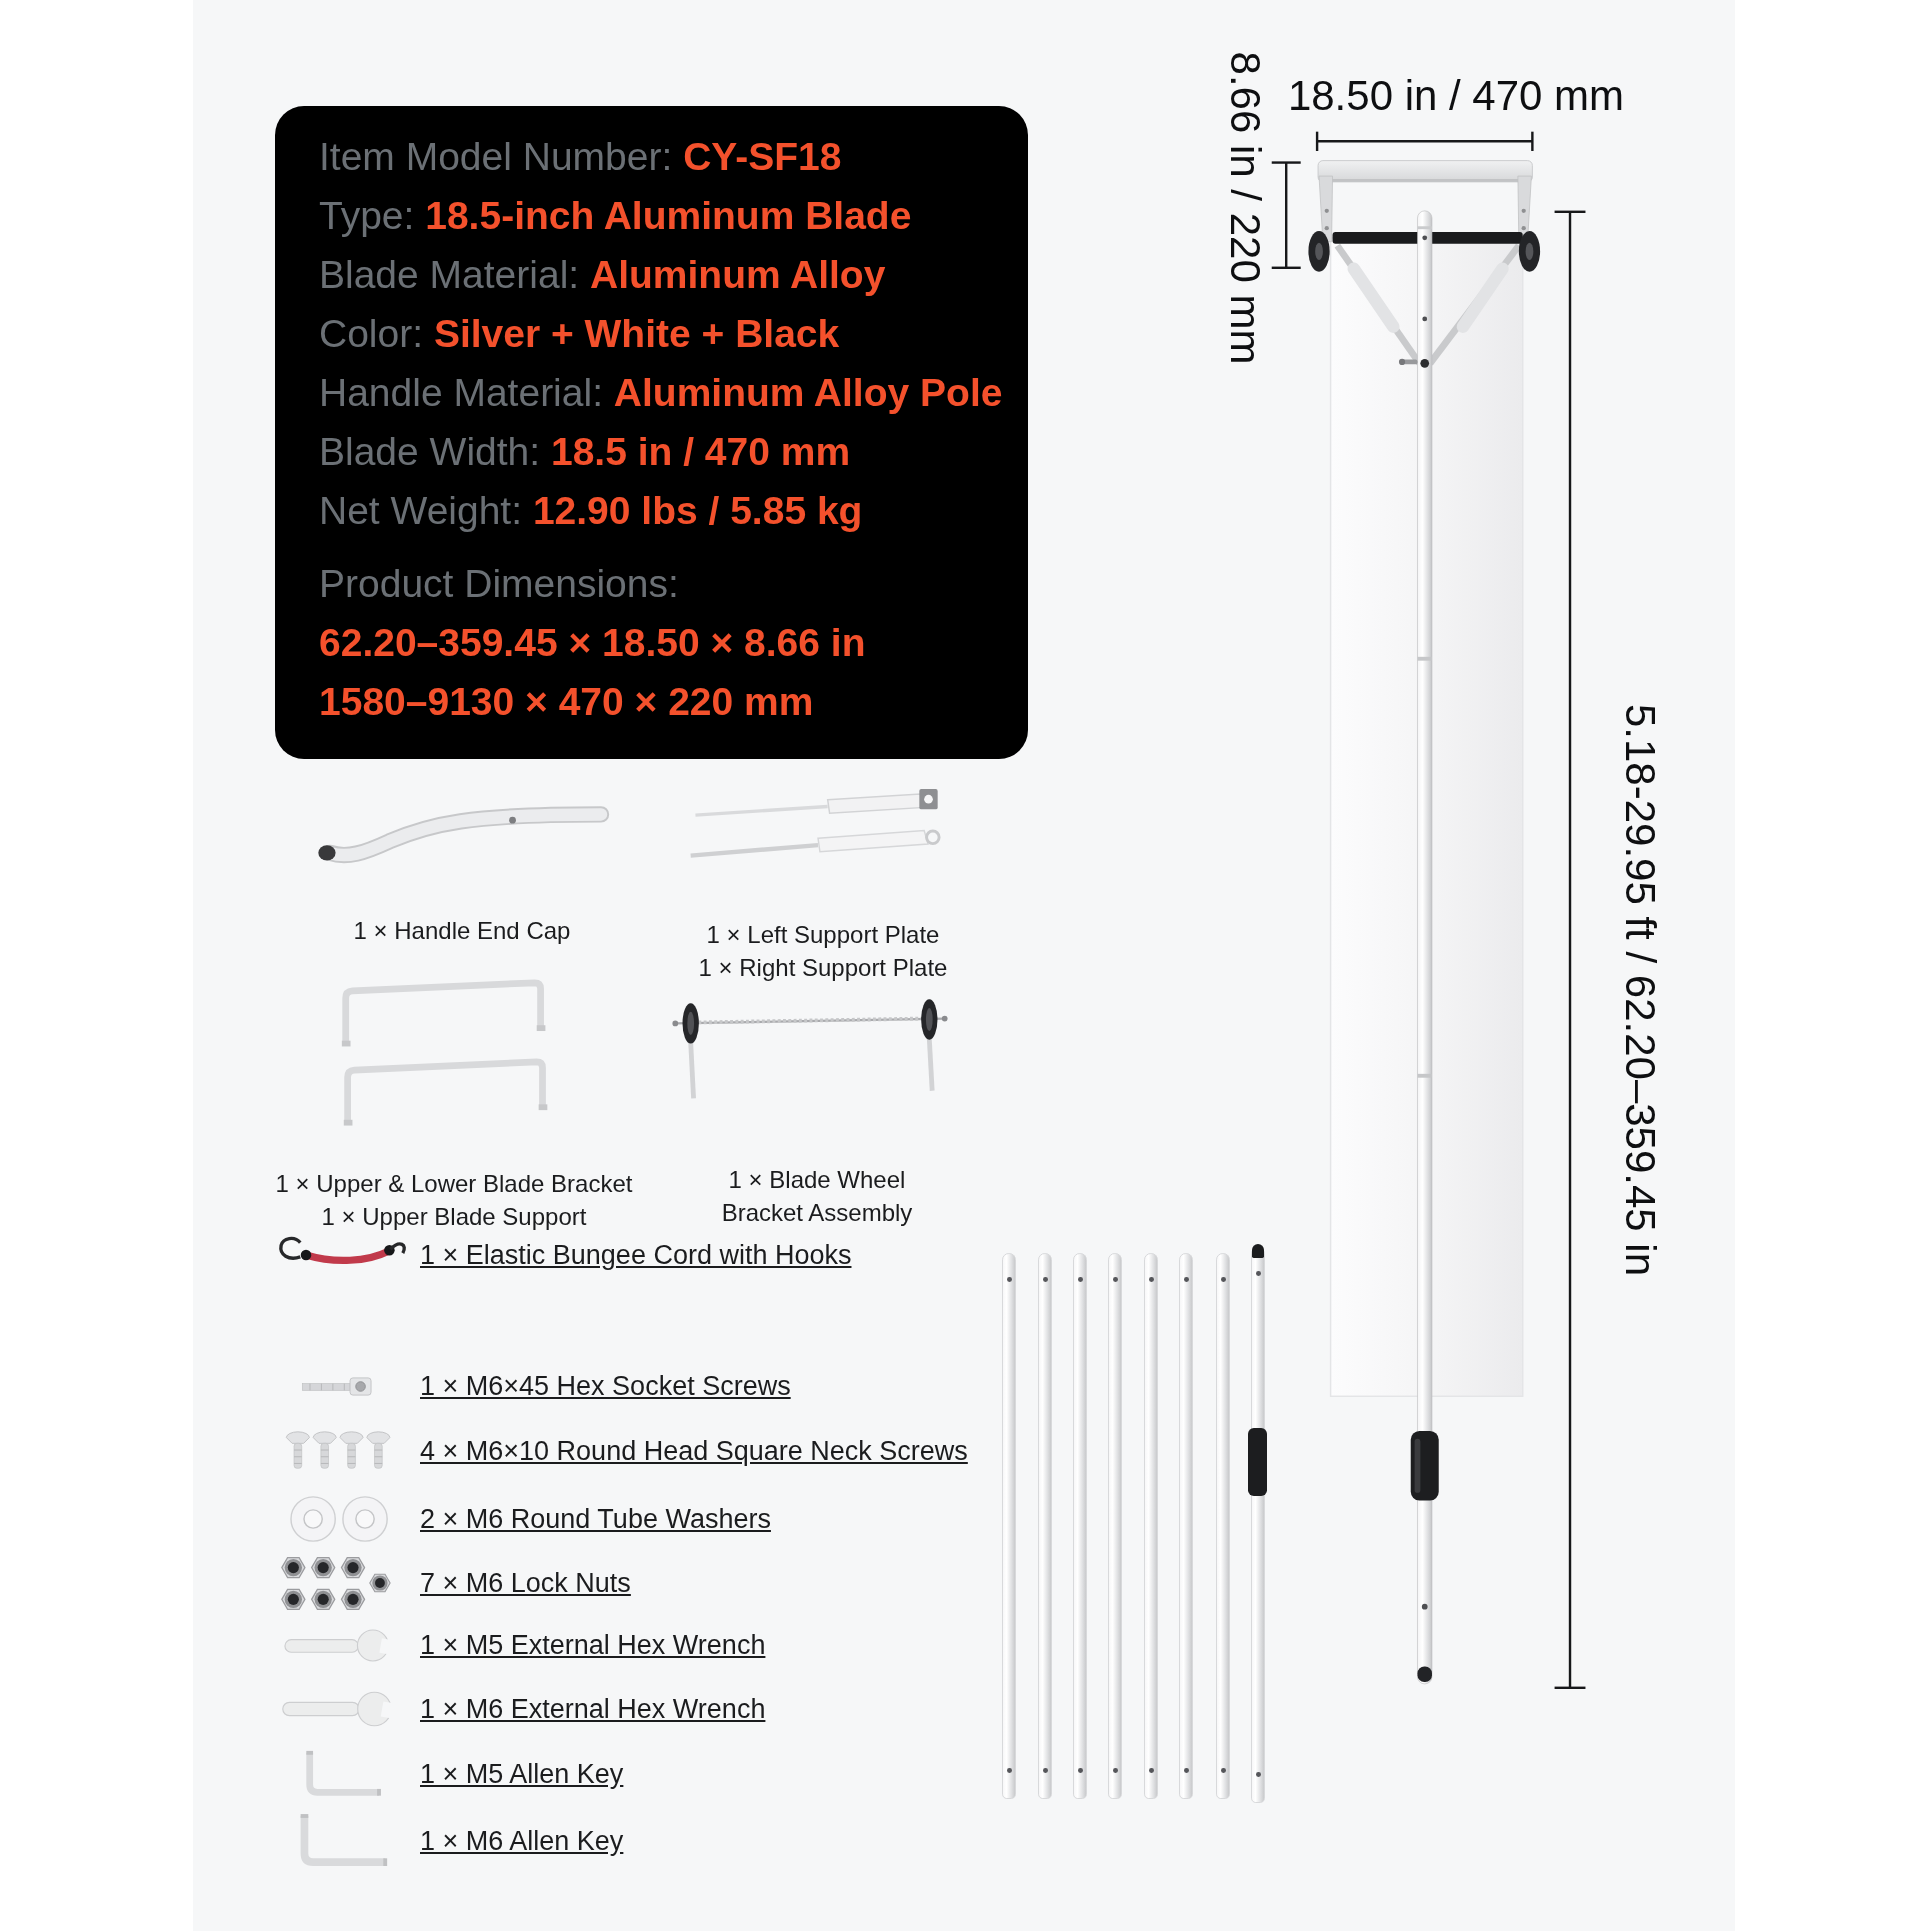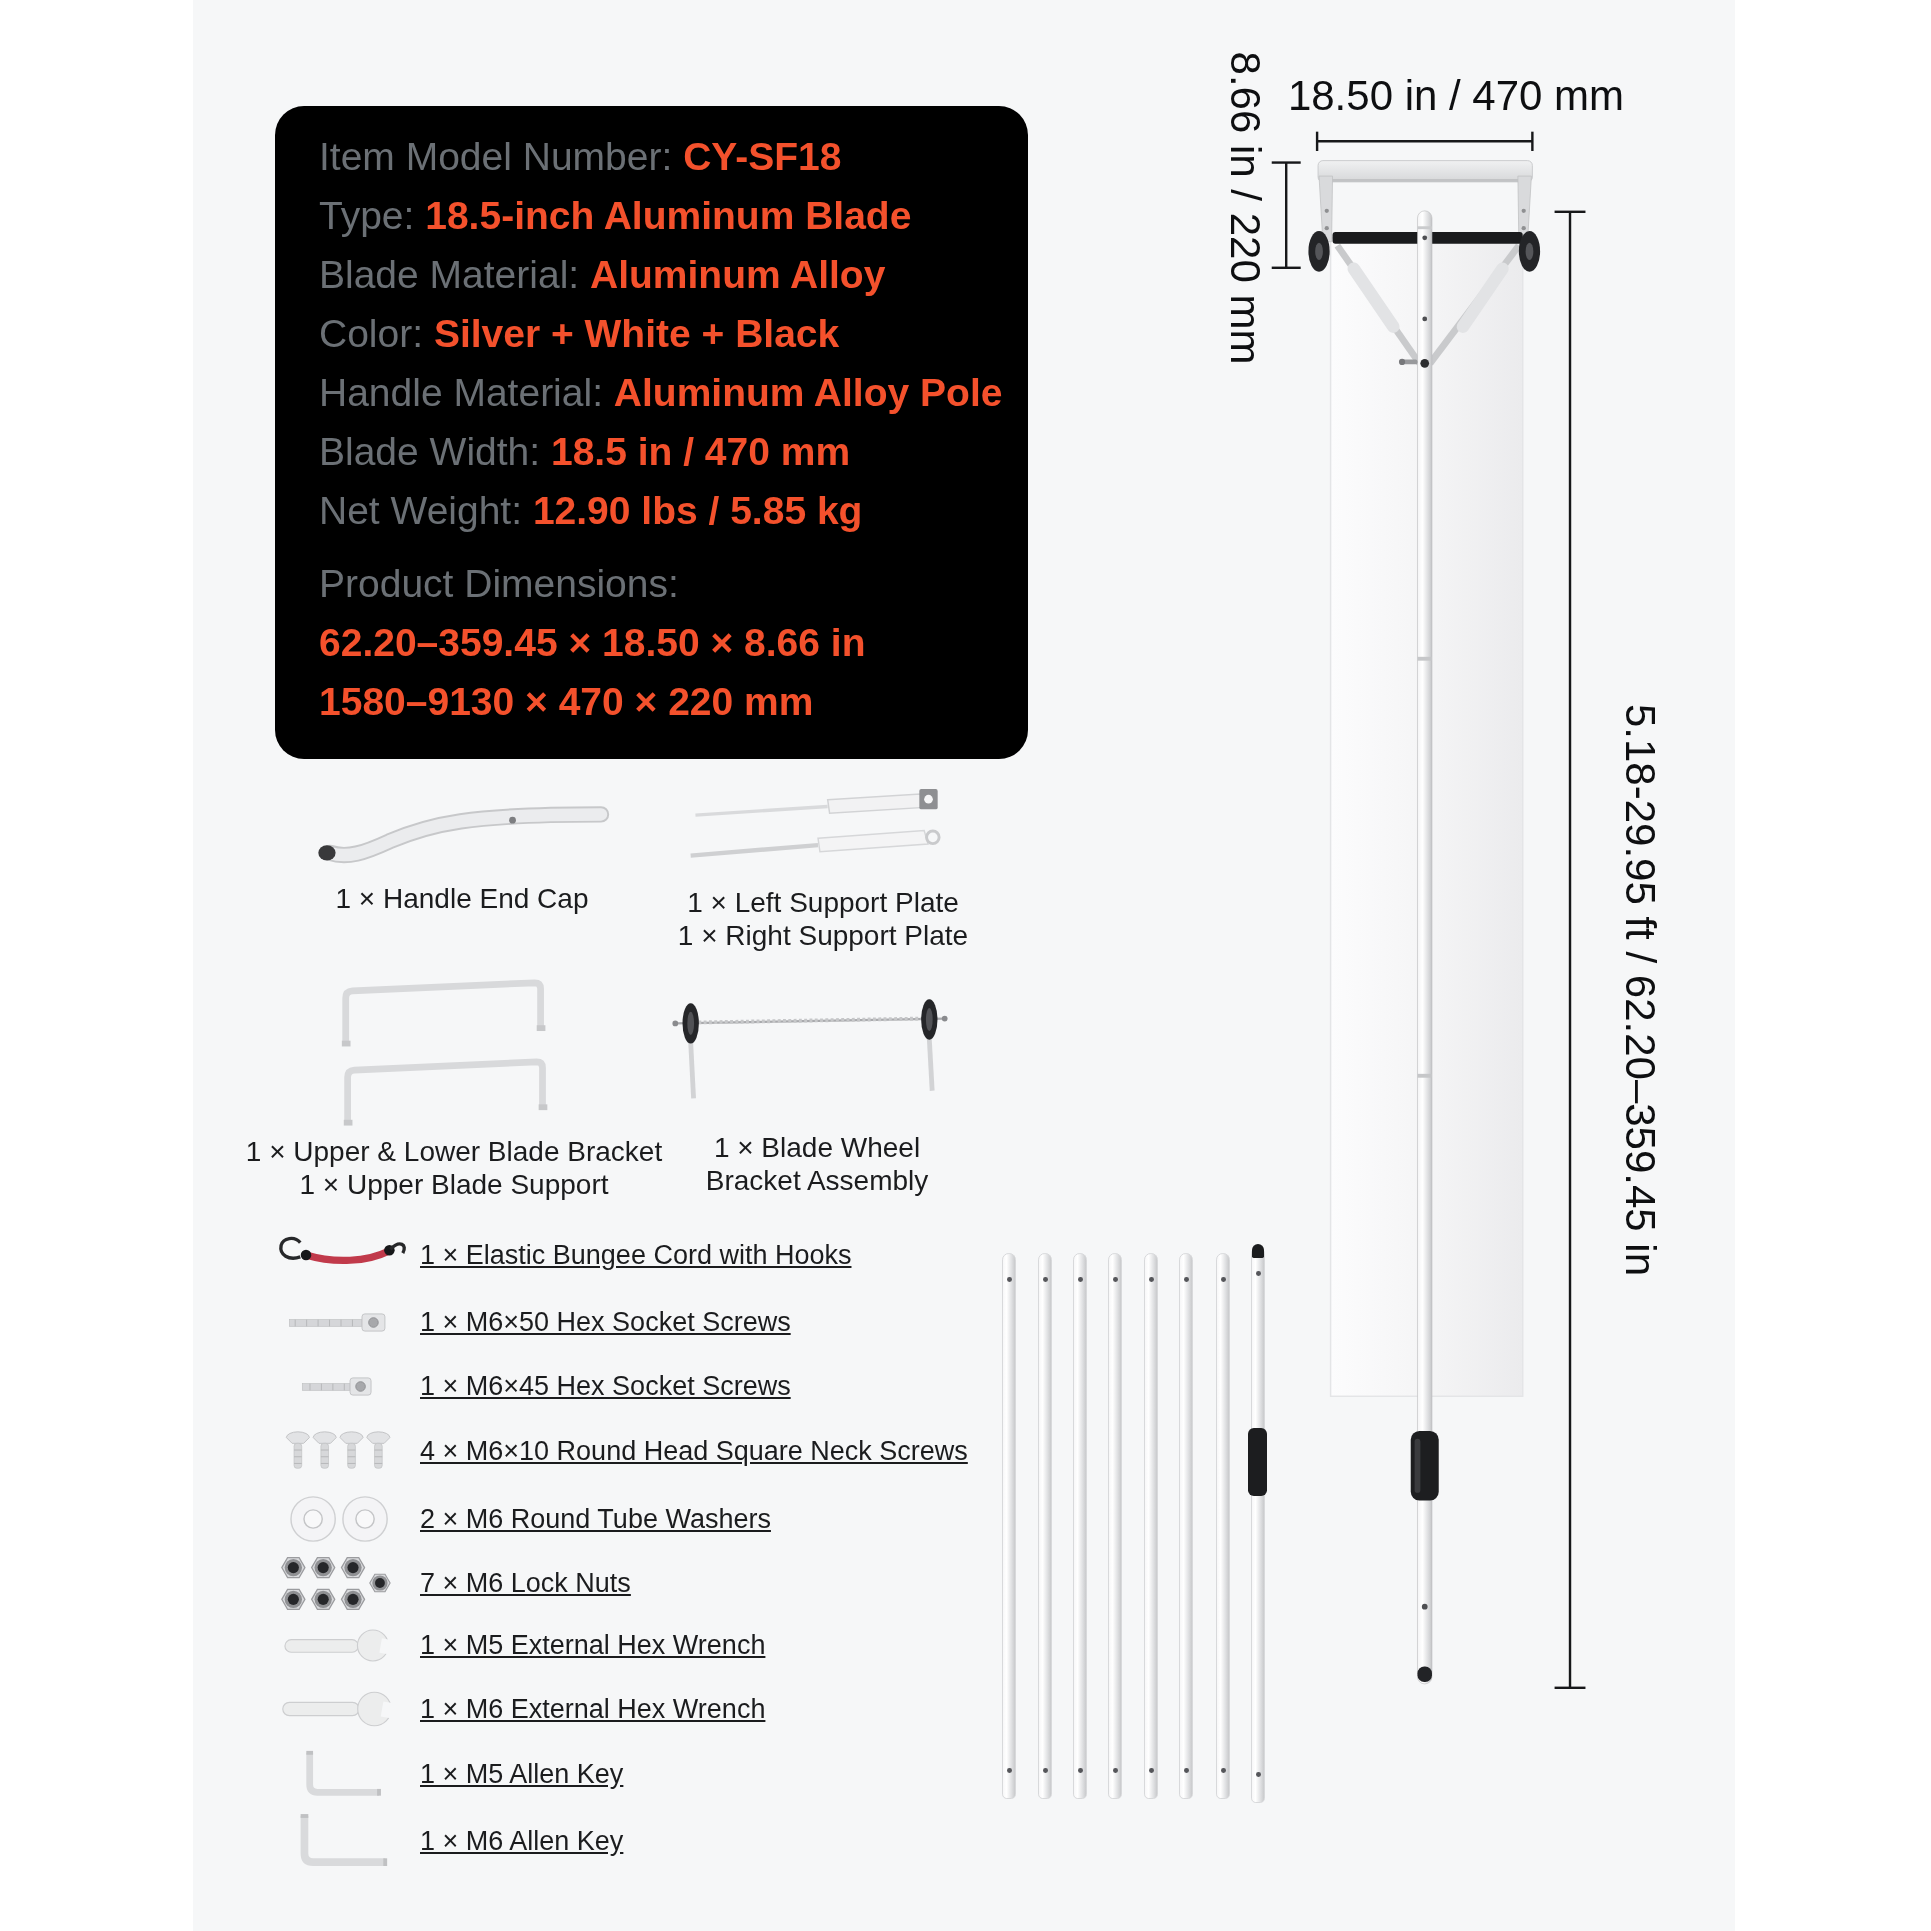--- a/index.html
+++ b/index.html
@@ -18,21 +18,21 @@
   
   .dim-label{position:absolute;font-size:42px;color:#0e0f11;white-space:nowrap;font-weight:400;}
   .dim-470{left:1456px;top:96px;transform:translate(-50%,-50%);}
   .dim-220{left:1245px;top:208px;transform:translate(-50%,-50%) rotate(90deg);}
   .dim-range{left:1640px;top:990px;transform:translate(-50%,-50%) rotate(90deg);}
 
   
   .product-svg{position:absolute;left:1236px;top:39px;}
   .part-svg{position:absolute;}
   .caption{position:absolute;transform:translate(-50%,-50%);text-align:center;
-           font-size:28px;line-height:33px;color:#1b1c1e;white-space:nowrap;}
+           font-size:24px;line-height:33px;color:#1b1c1e;white-space:nowrap;margin-top:32px;}
 
   
   .hw{position:absolute;left:261px;height:62px;display:flex;align-items:center;text-decoration:underline;}
   .hw-icon{width:159px;display:flex;justify-content:center;align-items:center;flex:0 0 159px;}
   .hw-label{font-size:27px;color:#1b1c1e;white-space:nowrap;}
 
   
   .pole{position:absolute;width:13.5px;height:546px;top:1253px;box-sizing:border-box;
         background:linear-gradient(90deg,#f7f7f8 0%,#ffffff 30%,#dfe0e2 72%,#c9cacc 100%);
         border:1px solid #d8d9db;border-radius:6.8px 6.8px 4.8px 4.8px;}
@@ -204,36 +204,20 @@
         <path d="M30,26 C18,30 8,24 10,14 C12,6 24,4 30,11" stroke="#27282a" stroke-width="3.5" fill="none"></path>
         <path d="M36,24 C66,33 100,31 122,20" stroke="#c13a4b" stroke-width="7.5" fill="none" stroke-linecap="round"></path>
         <circle cx="36" cy="24" r="5.5" fill="#161719"></circle>
         <circle cx="123" cy="19" r="5.5" fill="#161719"></circle>
         <path d="M124,18 C134,8 142,13 137,22" stroke="#27282a" stroke-width="3.5" fill="none"></path>
       </svg>
     </span>
     <span class="hw-label">1 × Elastic Bungee Cord with Hooks</span>
   </div>
 
-  <div class="hw" style="top:1291px;">
-    <span class="hw-icon">
-      <svg width="108" height="21" viewBox="0 0 112 22">
-        <rect x="2" y="8" width="76" height="7" fill="#d5d6d9" stroke="#bfc0c2" stroke-width="0.7"></rect>
-        <line x1="8" y1="8" x2="8" y2="15" stroke="#b6b7b9"></line>
-          <line x1="20" y1="8" x2="20" y2="15" stroke="#b6b7b9"></line>
-        <line x1="32" y1="8" x2="32" y2="15" stroke="#b6b7b9"></line>
-          <line x1="44" y1="8" x2="44" y2="15" stroke="#b6b7b9"></line>
-        <line x1="56" y1="8" x2="56" y2="15" stroke="#b6b7b9"></line>
-          <line x1="68" y1="8" x2="68" y2="15" stroke="#b6b7b9"></line>
-        <rect x="78" y="2" width="24" height="18" rx="3" fill="#e4e5e7" stroke="#c2c3c5"></rect>
-        <circle cx="90" cy="11" r="5" fill="#a7a8ab" stroke="#8e8f92"></circle>
-      </svg>
-    </span>
-    <span class="hw-label">1 × M6×50 Hex Socket Screws</span>
-  </div>
 
   <div class="hw" style="top:1355px;">
     <span class="hw-icon">
       <svg width="81" height="21" viewBox="0 0 84 22">
         <rect x="2" y="8" width="50" height="7" fill="#d5d6d9" stroke="#bfc0c2" stroke-width="0.7"></rect>
         <line x1="10" y1="8" x2="10" y2="15" stroke="#b6b7b9"></line>
           <line x1="22" y1="8" x2="22" y2="15" stroke="#b6b7b9"></line>
         <line x1="34" y1="8" x2="34" y2="15" stroke="#b6b7b9"></line>
           <line x1="46" y1="8" x2="46" y2="15" stroke="#b6b7b9"></line>
         <rect x="52" y="2" width="22" height="18" rx="3" fill="#e4e5e7" stroke="#c2c3c5"></rect>

